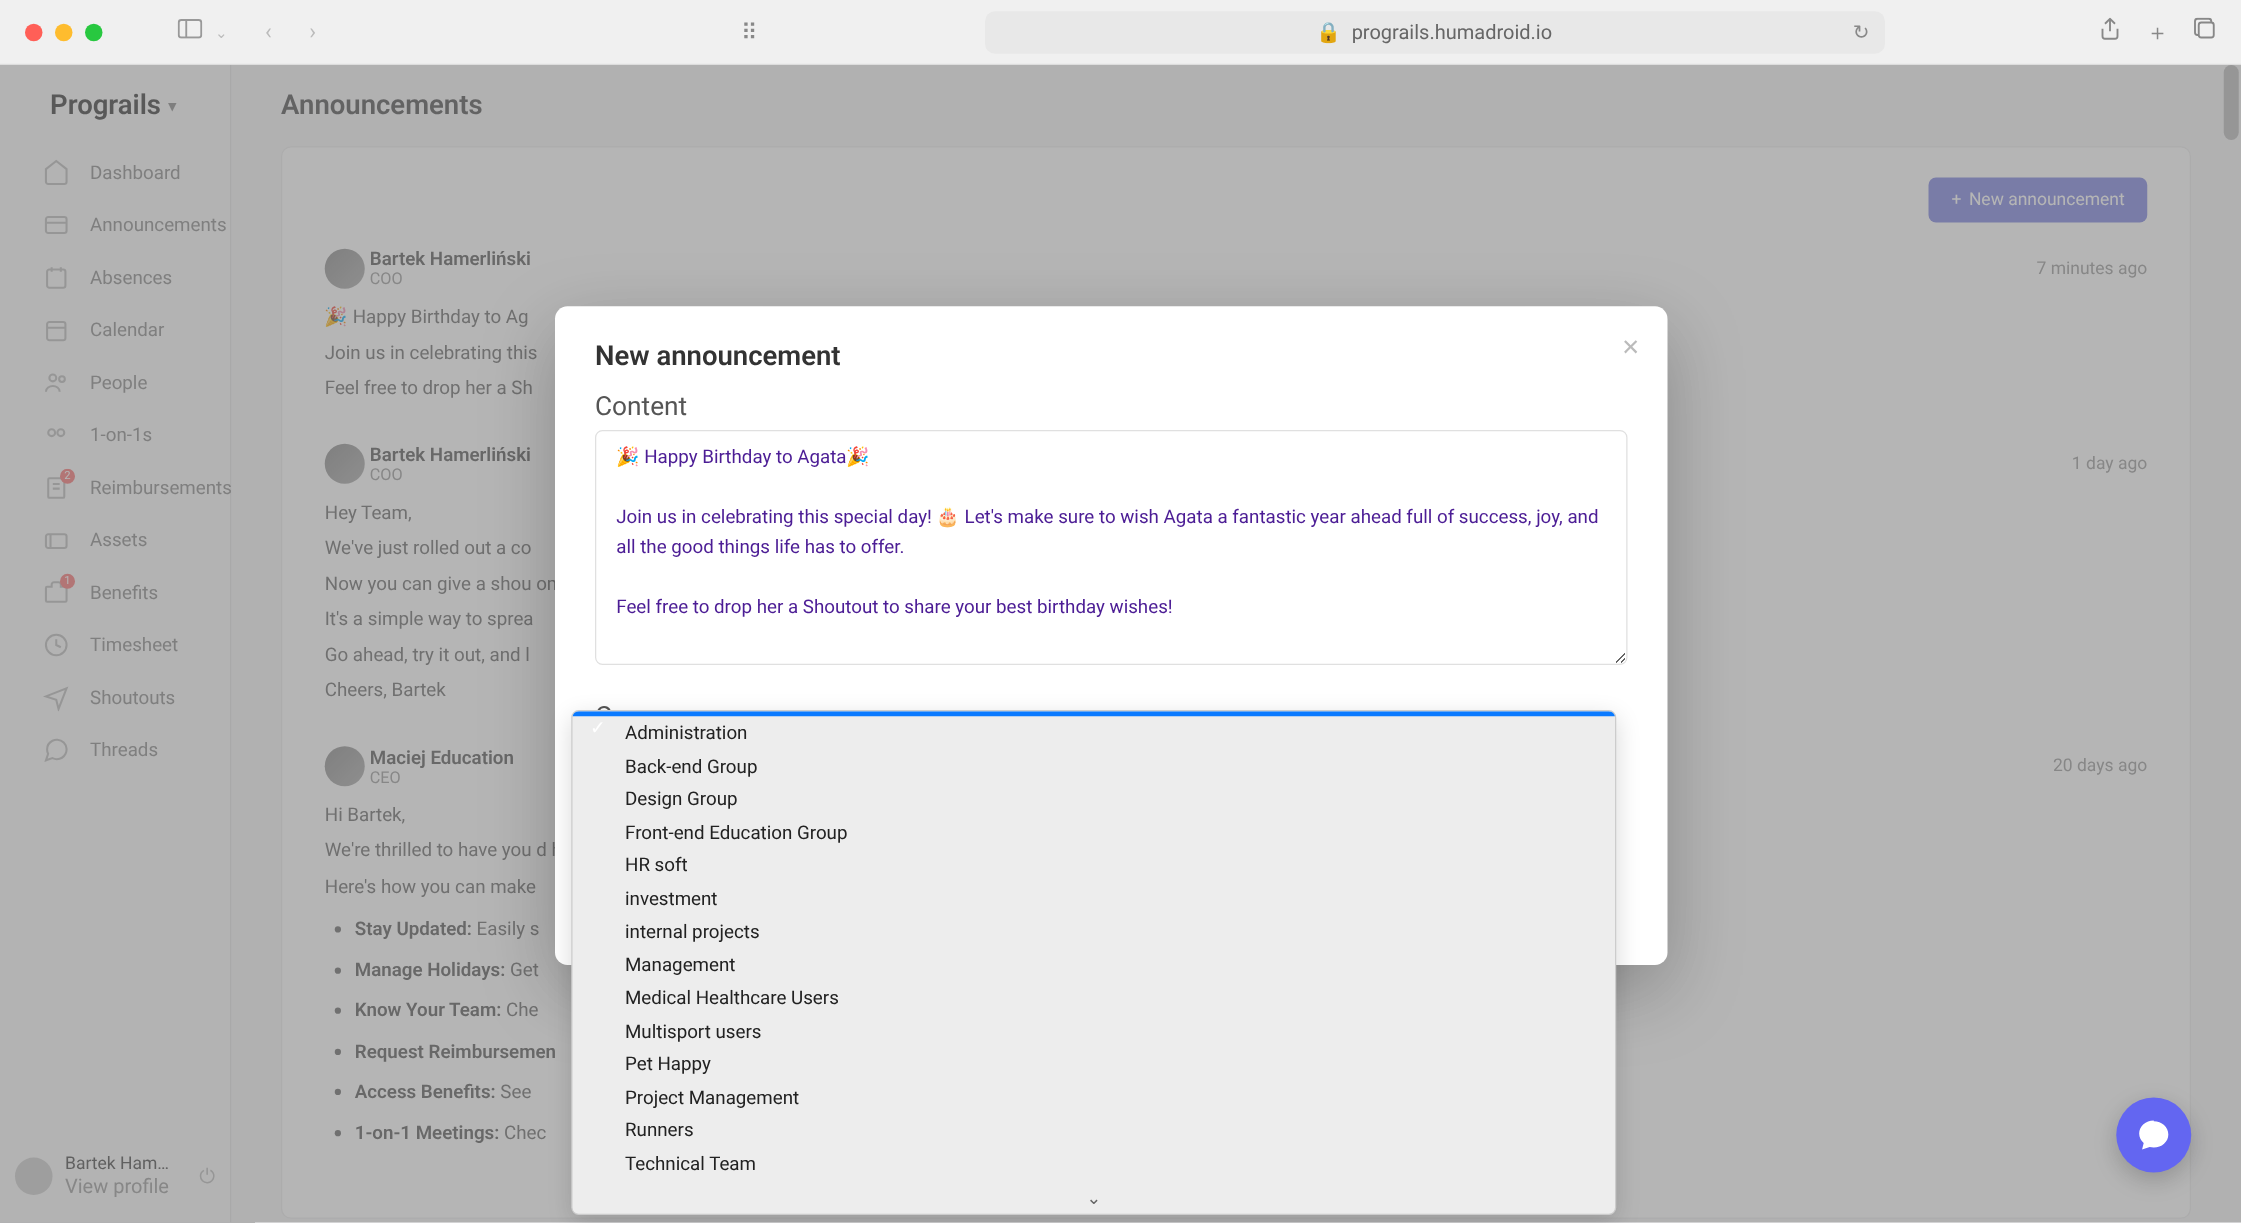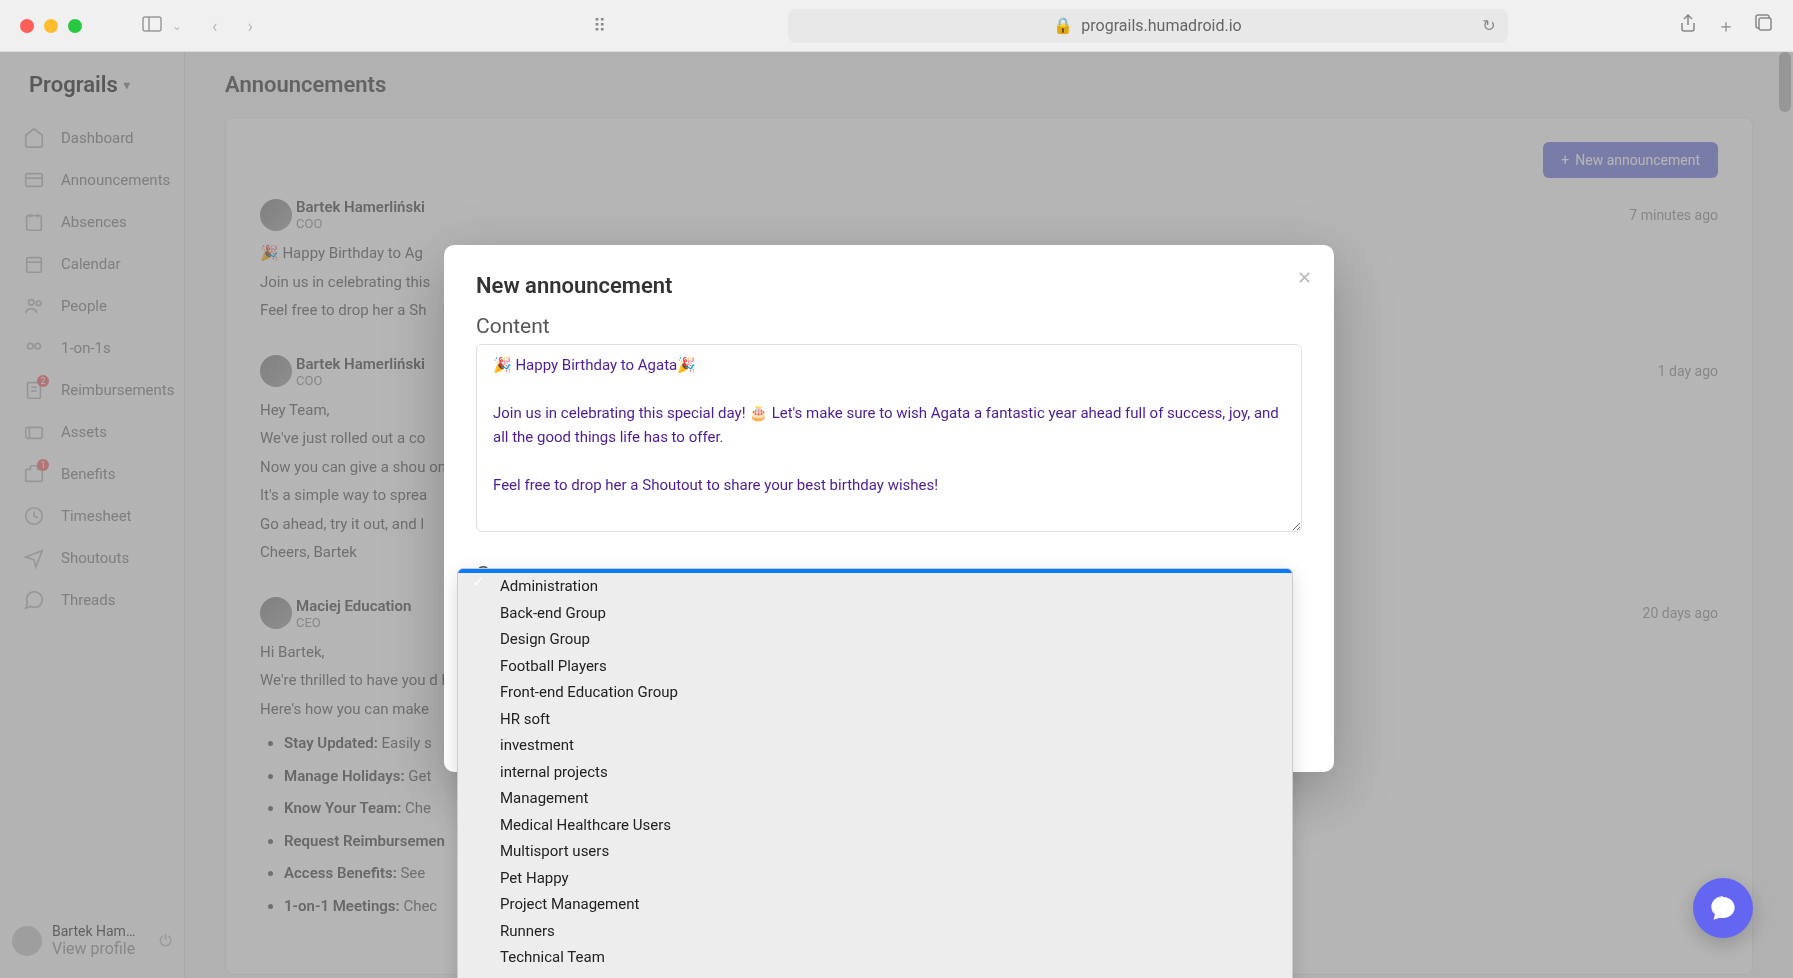--- a/index.html
+++ b/index.html
@@ -16,21 +16,21 @@
 .chev { margin-left: 10px; color: #bbb; font-size: 12px; }
 .nav-back, .nav-fwd { margin-left: 30px; color: #bbb; font-size: 18px; }
 .url-bar { flex: 0 0 auto; margin: 0 auto; width: 720px; height: 34px; background: #e8e8e8; border-radius: 8px; display: flex; align-items: center; justify-content: center; color: #666; font-size: 16px; position: relative; }
 .url-bar .lock { margin-right: 8px; color: #888; }
 .url-bar .reload { position: absolute; right: 12px; color: #888; }
 .grid-icon { margin-right: 30px; color: #888; font-size: 18px; }
 .top-right { display: flex; gap: 20px; color: #888; font-size: 18px; margin-left: 20px; }
 
 
 .app { display: flex; height: calc(978px - 52px); position: relative; }
-.sidebar { width: 185px; background: #fafafa; border-right: 1px solid #e5e5e5; padding: 20px 5px; position: relative; }
+.sidebar { width: 185px; background: #fafafa; border-right: 1px solid #e5e5e5; padding: 20px 16px; position: relative; }
 .workspace-name { padding: 0 24px 20px; font-size: 22px; font-weight: 600; color: #333; display: flex; align-items: center; gap: 6px; }
 .workspace-name .caret { font-size: 12px; color: #888; }
 .nav-item { display: flex; align-items: center; gap: 16px; padding: 10px 18px; color: #888; font-size: 15px; cursor: pointer; position: relative; }
 .nav-item svg, .nav-item .icon { width: 22px; height: 22px; color: #bbb; flex-shrink: 0; display: flex; align-items: center; justify-content: center; }
 .nav-badge { position: absolute; left: 32px; top: 6px; background: #f87171; color: #fff; font-size: 9px; width: 12px; height: 12px; border-radius: 50%; display: flex; align-items: center; justify-content: center; }
 .profile-block { position: absolute; bottom: 20px; left: 12px; right: 12px; display: flex; align-items: center; gap: 10px; }
 .profile-block .avatar { width: 30px; height: 30px; border-radius: 50%; background: #ccc; }
 .profile-block .info { flex: 1; }
 .profile-block .name { font-size: 14px; color: #444; white-space: nowrap; overflow: hidden; text-overflow: ellipsis; width: 90px; }
 .profile-block .sub { font-size: 16px; color: #999; }
@@ -329,21 +329,20 @@
 Feel free to drop her a Shoutout to share your best birthday wishes!</textarea>
   <label class="form-label group-label">Group</label>
 </div>
 
 <div class="dropdown">
   <div id="dropdown-items">
       <div class="dropdown-item selected"></div>
       <div class="dropdown-item">Administration</div>
       <div class="dropdown-item">Back-end Group</div>
       <div class="dropdown-item">Design Group</div>
-      <div class="dropdown-item">Football Players</div>
       <div class="dropdown-item">Front-end Education Group</div>
       <div class="dropdown-item">HR soft</div>
       <div class="dropdown-item">investment</div>
       <div class="dropdown-item">internal projects</div>
       <div class="dropdown-item">Management</div>
       <div class="dropdown-item">Medical Healthcare Users</div>
       <div class="dropdown-item">Multisport users</div>
       <div class="dropdown-item">Pet Happy</div>
       <div class="dropdown-item">Project Management</div>
       <div class="dropdown-item">Runners</div>

